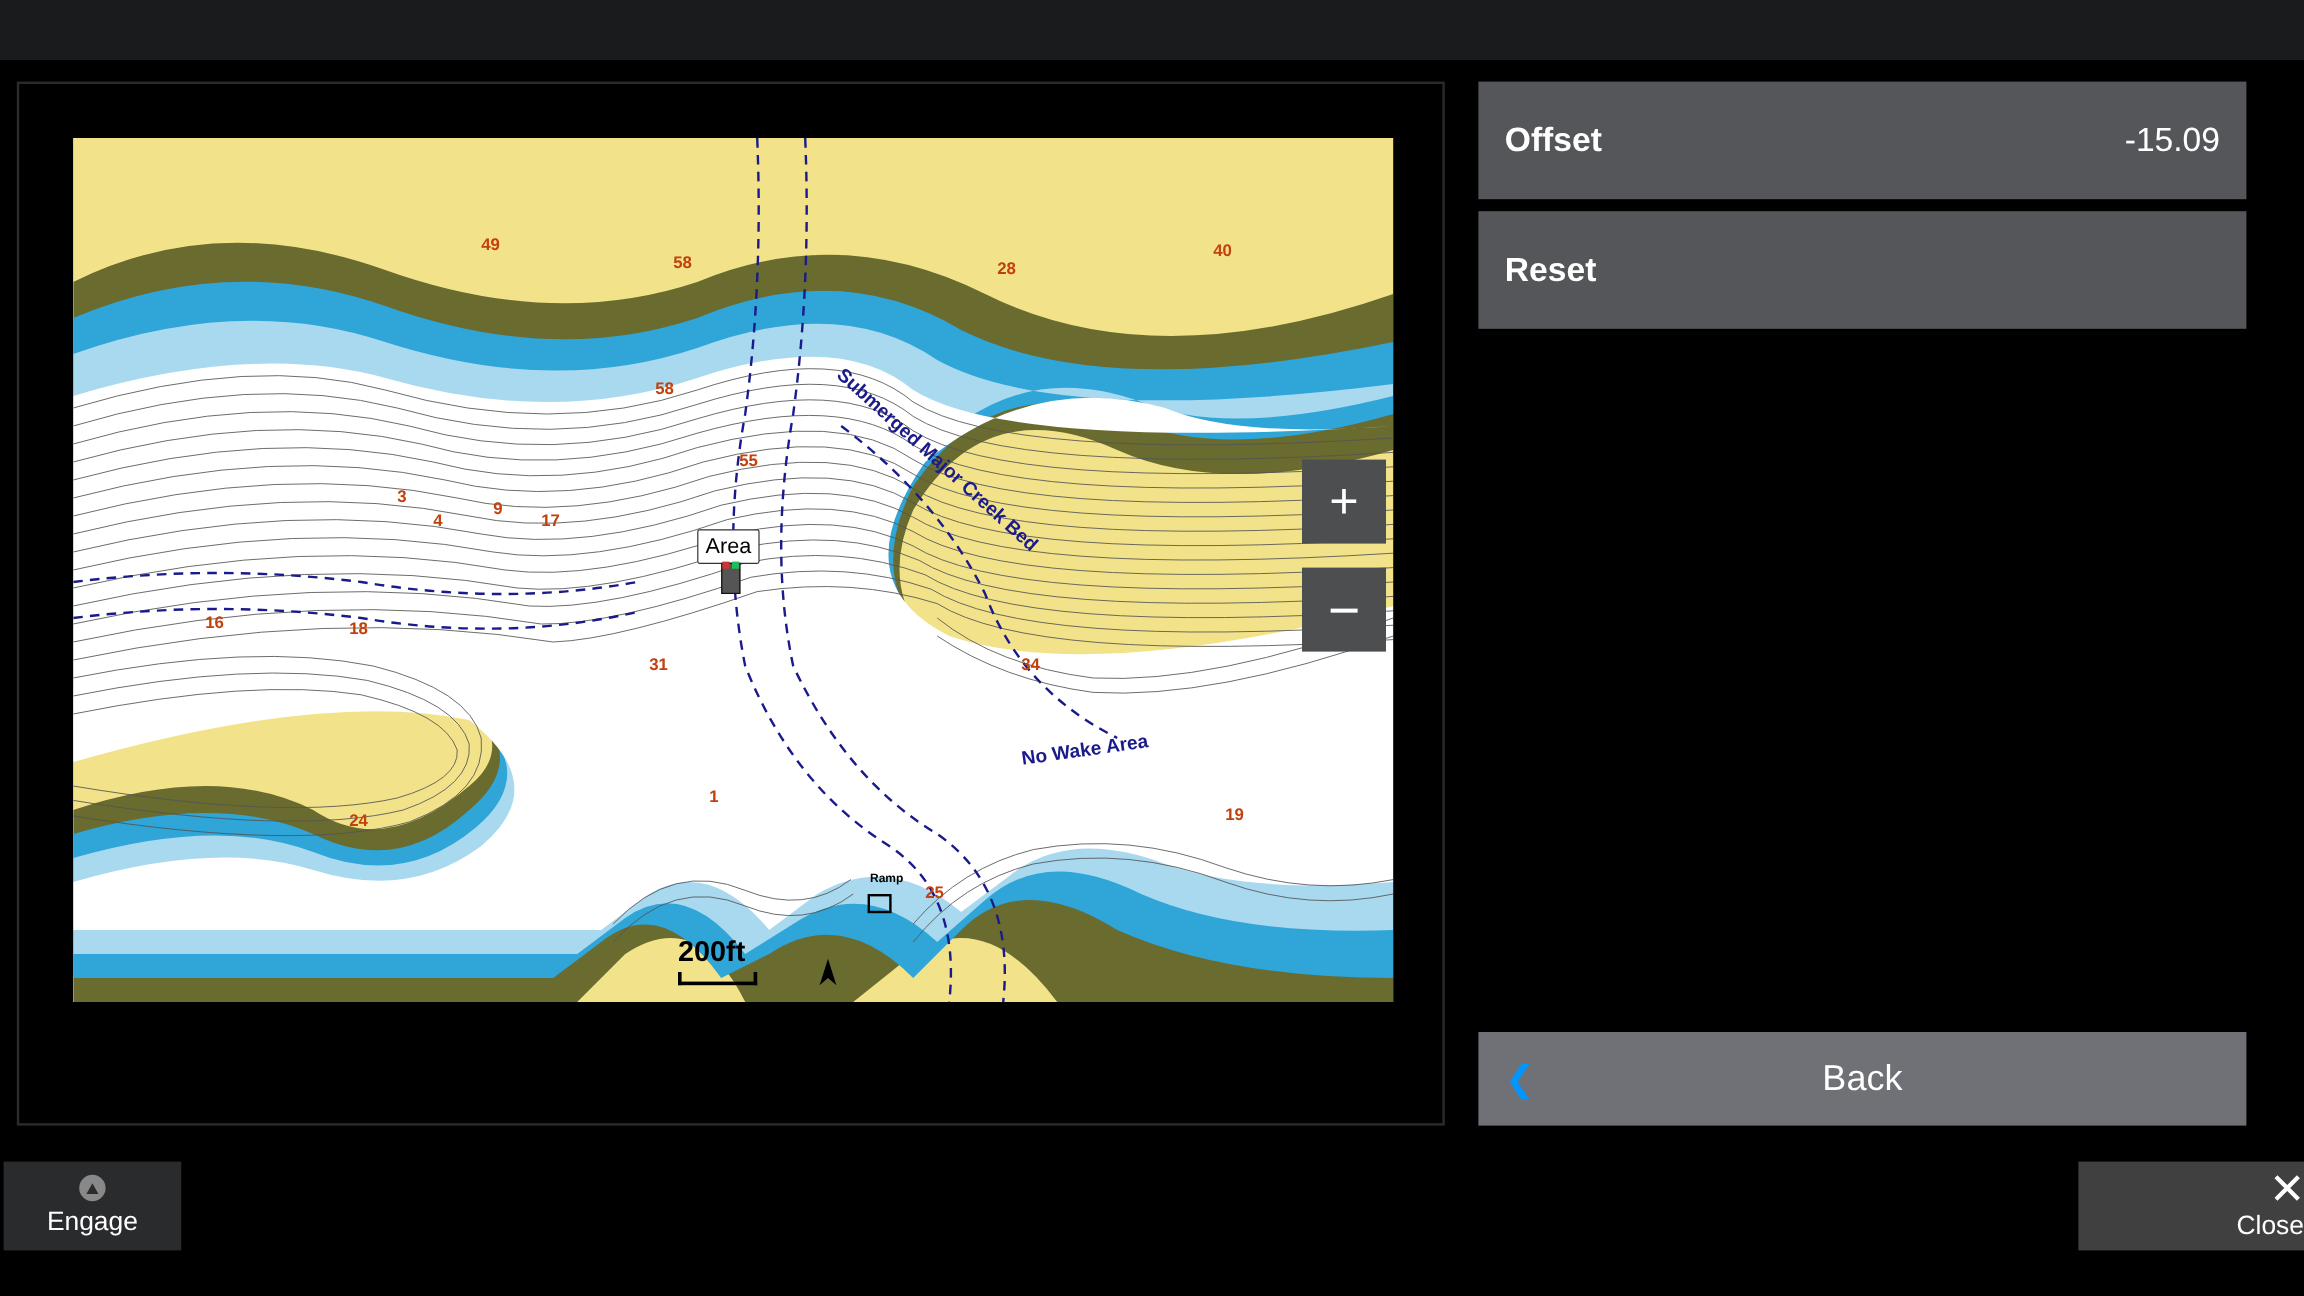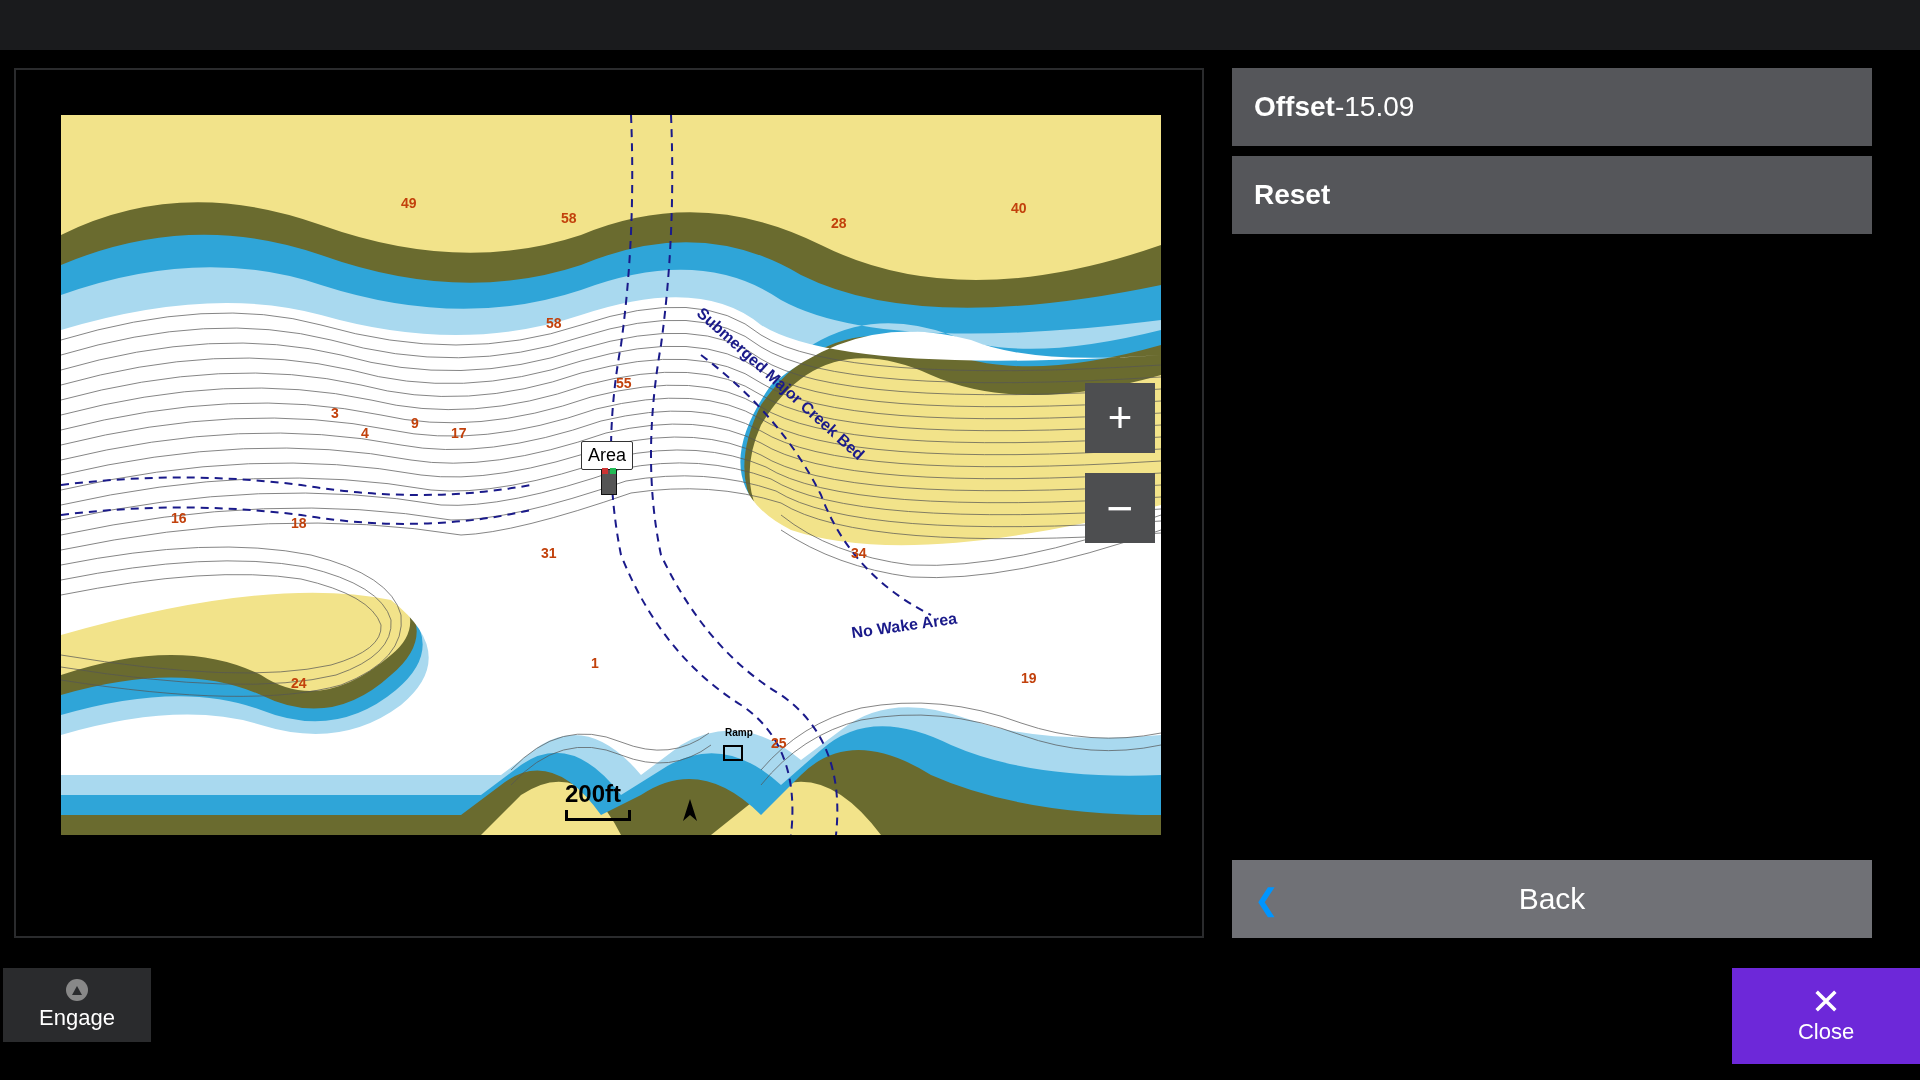--- a/index.html
+++ b/index.html
@@ -19,31 +19,31 @@
   .ramp-icon{position:absolute;left:662px;top:630px;width:16px;height:12px;border:2px solid #000}
   .nowake{position:absolute;left:790px;top:502px;font-size:16px;color:#1a1a8a;font-weight:bold;transform:rotate(-8deg)}
   .creekbed{position:absolute;left:610px;top:260px;font-size:16px;color:#1a1a8a;font-weight:bold;transform:rotate(42deg)}
   .scale{position:absolute;left:504px;bottom:14px;color:#000;font-size:24px;font-weight:bold}
   .scale-bar{width:60px;height:8px;border-left:3px solid #000;border-right:3px solid #000;border-bottom:3px solid #000;margin-top:2px}
   .north{position:absolute;left:620px;bottom:14px;color:#000}
   .north svg{width:18px;height:22px}
   .depth-num{position:absolute;font-size:14px;color:#c2410c;font-weight:bold}
 
   .side{position:absolute;left:1232px;top:18px;width:660px;height:870px}
-  .menu-item{width:640px;height:78px;background:#55565a;margin:0 0 10px 0;display:flex;align-items:center;padding:0 22px;box-sizing:border-box;font-size:28px;font-weight:600;cursor:pointer}
+  .menu-item{width:640px;height:98px;background:#55565a;margin:0 0 10px 0;display:flex;align-items:center;justify-content:space-between;padding:0 22px;box-sizing:border-box;font-size:28px;font-weight:600;cursor:pointer}
   .menu-item .val{font-weight:500}
   .back-btn{position:absolute;left:0;bottom:0;width:640px;height:78px;background:#707176;display:flex;align-items:center;justify-content:center;font-size:30px;font-weight:500;cursor:pointer}
   .back-btn .chev{position:absolute;left:22px;color:#0095ff;font-size:30px}
 
   .bottombar{position:absolute;left:0;top:960px;width:1920px;height:120px;background:#000}
   .engage{position:absolute;left:3px;top:8px;width:148px;height:74px;background:#2a2b2d;display:flex;flex-direction:column;align-items:center;justify-content:center;cursor:pointer}
   .engage .circ{width:22px;height:22px;border-radius:50%;background:#888;display:flex;align-items:center;justify-content:center;margin-bottom:4px}
   .engage .circ:before{content:"";width:0;height:0;border-left:5px solid transparent;border-right:5px solid transparent;border-bottom:9px solid #2a2b2d}
   .engage span{font-size:22px}
-  .close{position:absolute;right:0;top:8px;width:188px;height:96px;background:#6d28d9;display:flex;flex-direction:column;align-items:center;justify-content:center;cursor:pointer}
+  .close{position:absolute;right:0;top:8px;width:188px;height:74px;background:#404040;display:flex;flex-direction:column;align-items:flex-end;justify-content:center;cursor:pointer}
   .close svg{width:28px;height:28px;margin-bottom:4px}
   .close span{font-size:22px}
 </style>
 </head>
 <body>
 
 <div class="topbar"></div>
 
 <div class="main">
 

